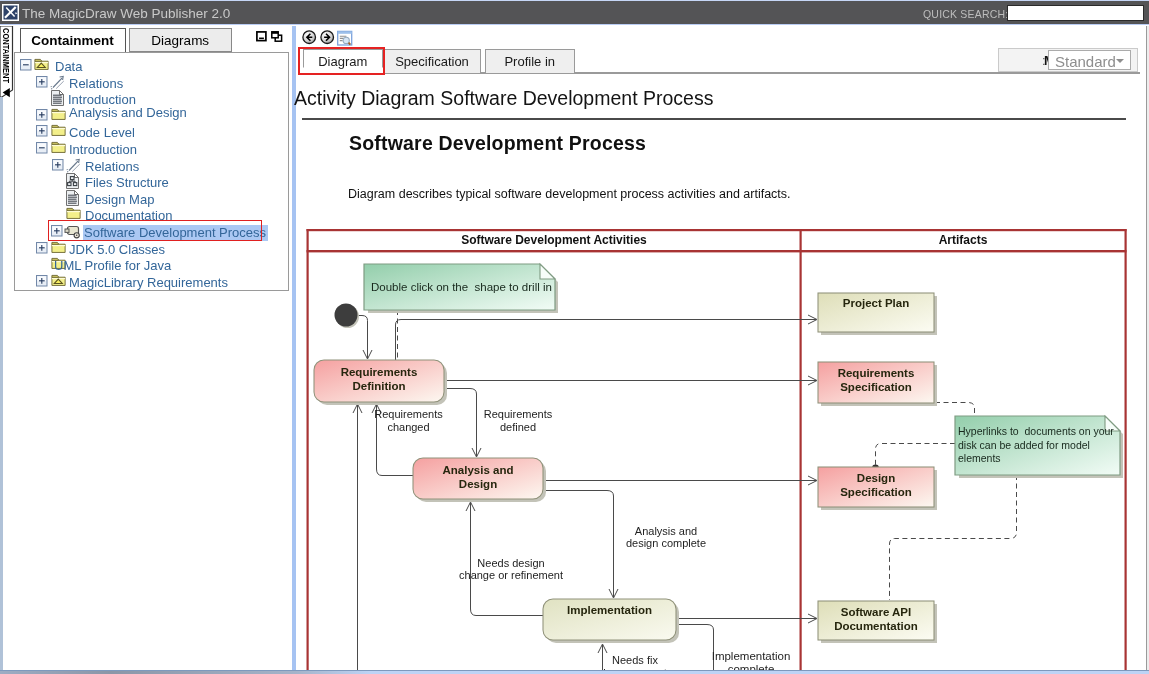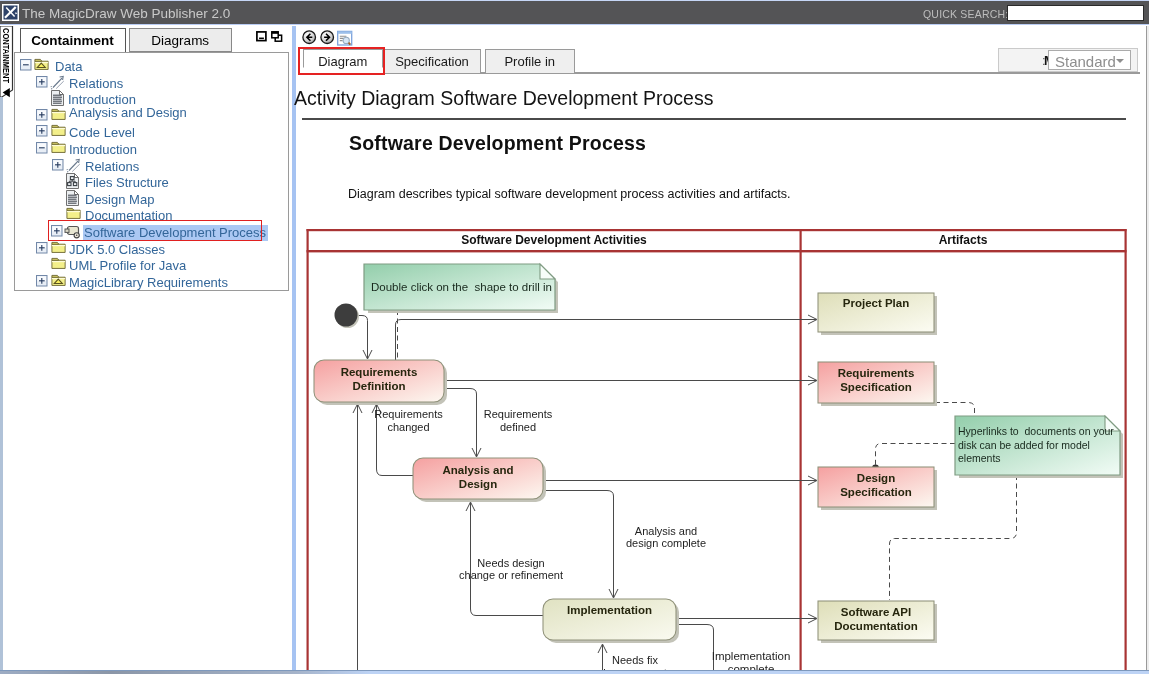--- a/index.html
+++ b/index.html
@@ -176,21 +176,21 @@
     <path d="M1 3.5 L1 12.5 L15.5 12.5 L15.5 3.5 Z" fill="#f3ef8a" stroke="#6b6430" stroke-width="1"></path>
     <path d="M1 3.5 L1 1.5 L7 1.5 L8.5 3.5 Z" fill="#e8e070" stroke="#6b6430" stroke-width="1"></path>
     <path d="M1 5 L15.5 5" stroke="#fdfbd8" stroke-width="1.3"></path>
   </svg>
 <div class="trow" style="left:69px;top:241.5px">JDK 5.0 Classes</div>
 <svg style="position:absolute;left:51px;top:257px" width="15.5" height="14" viewBox="0 0 17 15.3">
     <path d="M1 3.5 L1 12.5 L15.5 12.5 L15.5 3.5 Z" fill="#f3ef8a" stroke="#6b6430" stroke-width="1"></path>
     <path d="M1 3.5 L1 1.5 L7 1.5 L8.5 3.5 Z" fill="#e8e070" stroke="#6b6430" stroke-width="1"></path>
     <path d="M1 5 L15.5 5" stroke="#fdfbd8" stroke-width="1.3"></path>
   </svg>
-<div class="trow" style="left:69px;top:257.5px">UML Profile for Java</div>
+<div class="trow" style="left:54px;top:257.5px">UML Profile for Java</div>
 <svg style="position:absolute;left:36px;top:275px" width="12" height="12" viewBox="0 0 12 12">
     <rect x="0.5" y="0.5" width="10.5" height="10.5" fill="#e8eef6" stroke="#7288a8" stroke-width="1"></rect>
     <rect x="1.5" y="1.5" width="8.5" height="4.5" fill="#f8fafd" stroke="none"></rect>
     <line x1="3" y1="5.8" x2="8.7" y2="5.8" stroke="#253a5e" stroke-width="1.1"></line>
     <line x1="5.8" y1="3" x2="5.8" y2="8.7" stroke="#253a5e" stroke-width="1.1"></line>
   </svg>
 <svg style="position:absolute;left:51px;top:274px" width="15.5" height="14" viewBox="0 0 17 15.3">
     <path d="M1 3.5 L1 12.5 L15.5 12.5 L15.5 3.5 Z" fill="#f3ef8a" stroke="#6b6430" stroke-width="1"></path>
     <path d="M1 3.5 L1 1.5 L7 1.5 L8.5 3.5 Z" fill="#e8e070" stroke="#6b6430" stroke-width="1"></path>
     <path d="M1 5 L15.5 5" stroke="#fdfbd8" stroke-width="1.3"></path>

